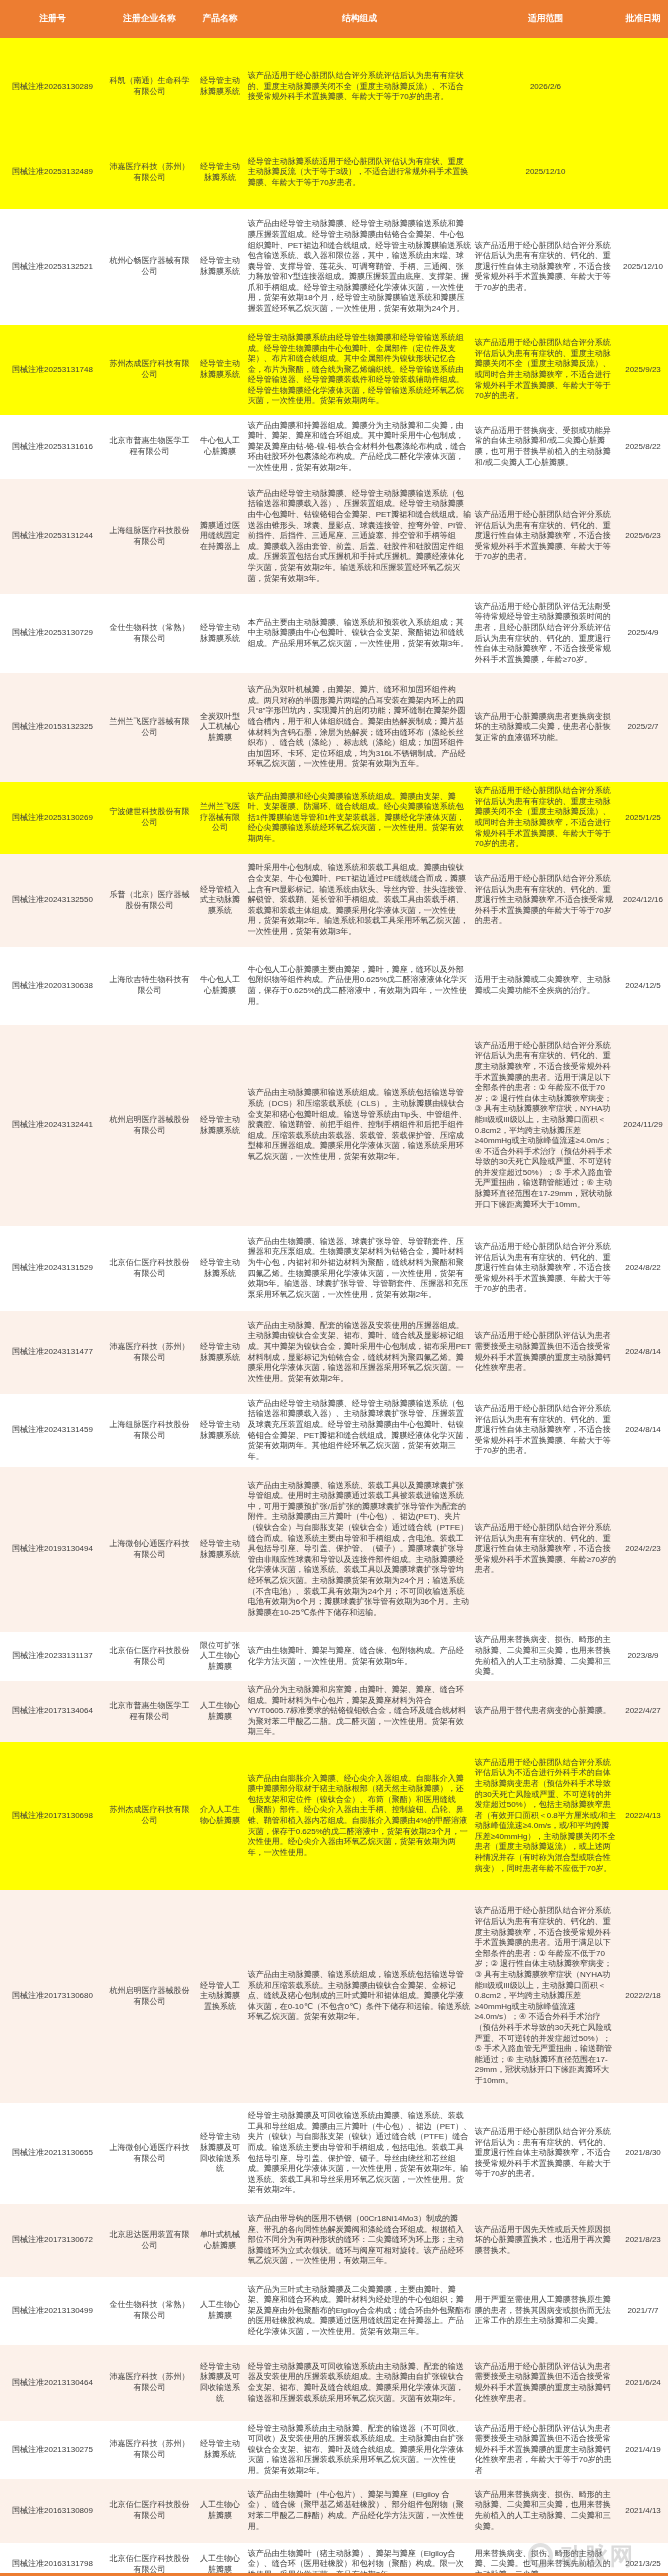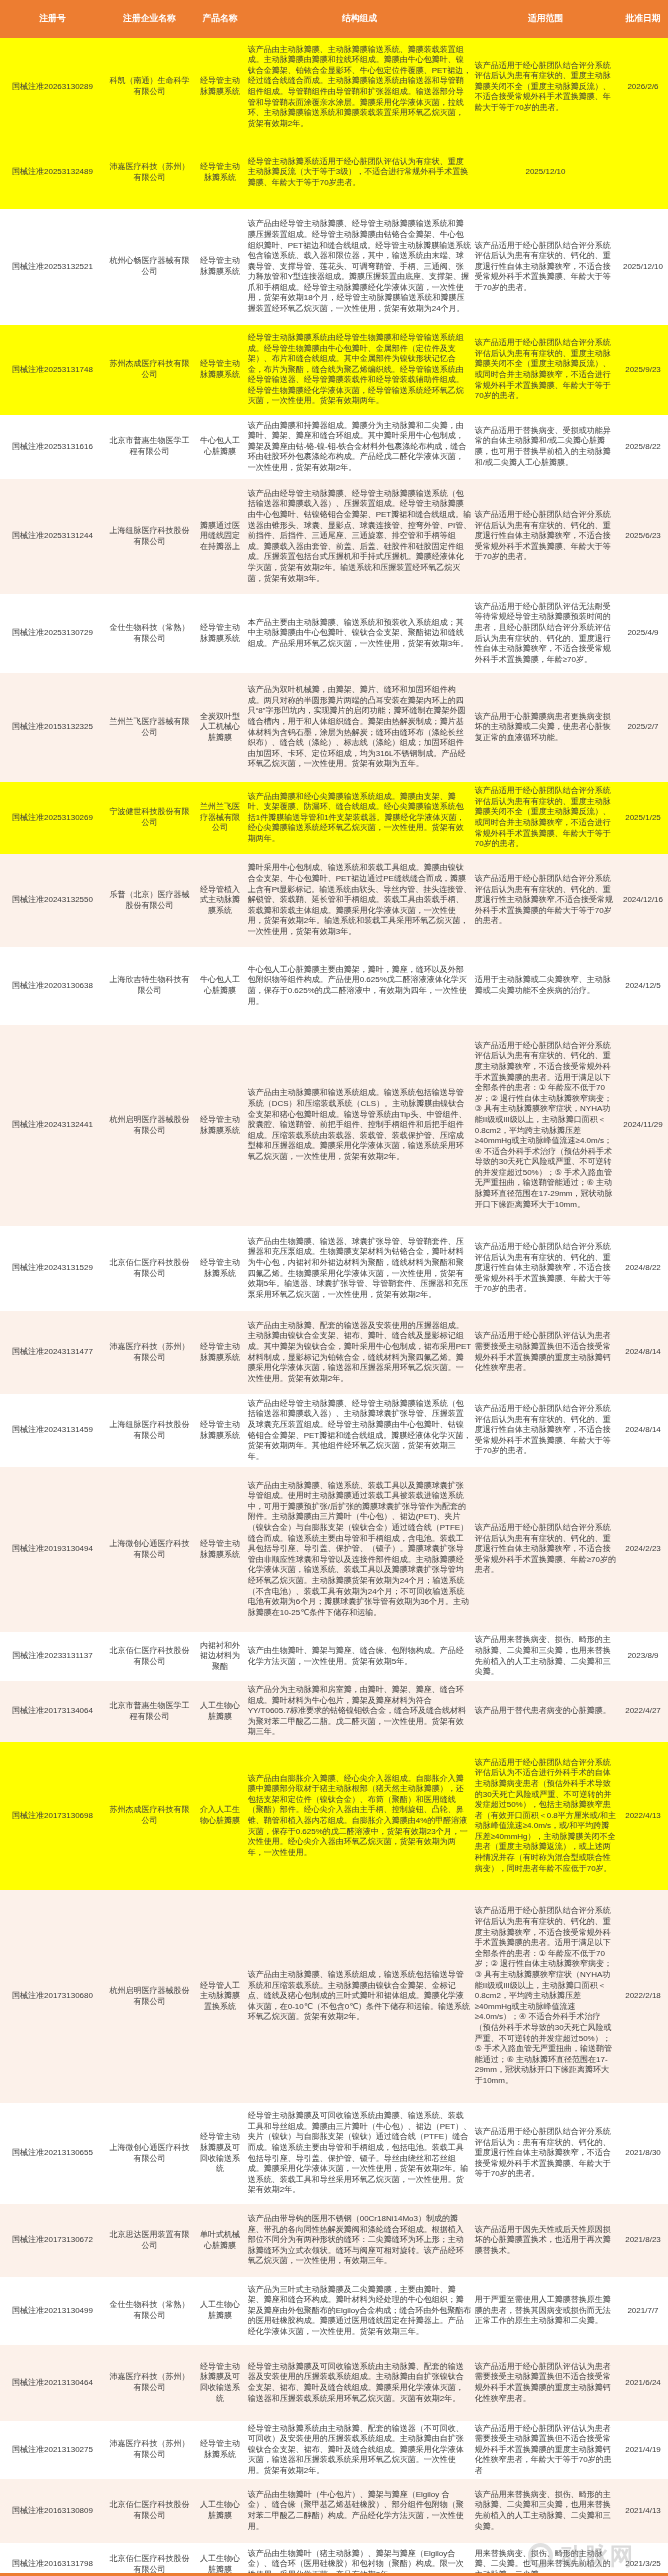--- a/index.html
+++ b/index.html
@@ -40,23 +40,20 @@
     <div class="c">
         <span>国械注准20263130289</span>
       </div>
     <div class="c">
         <span>科凯（南通）生命科学有限公司</span>
       </div>
     <div class="c">
         <span>经导管主动脉瓣膜系统</span>
       </div>
     <div class="l">
-        <span>该产品由主动脉瓣膜、主动脉瓣膜输送系统、瓣膜装载装置组成。主动脉瓣膜由瓣膜和拉线环组成。瓣膜由牛心包瓣叶、镍钛合金瓣架、铂铱合金显影环、牛心包定位件覆膜、PET裙边，经过缝合线缝合而成。主动脉瓣膜输送系统由输送器和导管鞘组件组成。导管鞘组件由导管鞘和扩张器组成。输送器部分导管和导管鞘表面涂覆亲水涂层。瓣膜采用化学液体灭菌，拉线环、主动脉瓣膜输送系统和瓣膜装载装置采用环氧乙烷灭菌，货架有效期2年。</span>
-      </div>
-    <div class="l">
         <span>该产品适用于经心脏团队结合评分系统评估后认为患有有症状的、重度主动脉瓣膜关闭不全（重度主动脉瓣反流）、不适合接受常规外科手术置换瓣膜、年龄大于等于70岁的患者。</span>
       </div>
     <div class="c">
         <span>2026/2/6</span>
       </div>
   </div>
 
   <div class="grid row y" style="height:73px">
     <div class="c">
         <span>国械注准20253132489</span>
@@ -370,21 +367,21 @@
   </div>
 
   <div class="grid row w" style="height:49px">
     <div class="c">
         <span>国械注准20233131137</span>
       </div>
     <div class="c">
         <span>北京佰仁医疗科技股份有限公司</span>
       </div>
     <div class="c">
-        <span>内裙衬和外裙边材料为聚酯</span>
+        <span>限位可扩张人工生物心脏瓣膜</span>
       </div>
     <div class="l">
         <span>该产由生物瓣叶、瓣架与瓣座、缝合缘、包附物构成。产品经化学方法灭菌，一次性使用。货架有效期5年。</span>
       </div>
     <div class="l">
         <span>该产品用来替换病变、损伤、畸形的主动脉瓣、二尖瓣和三尖瓣，也用来替换先前植入的人工主动脉瓣、二尖瓣和三尖瓣。</span>
       </div>
     <div class="c">
         <span>2023/8/9</span>
       </div>

